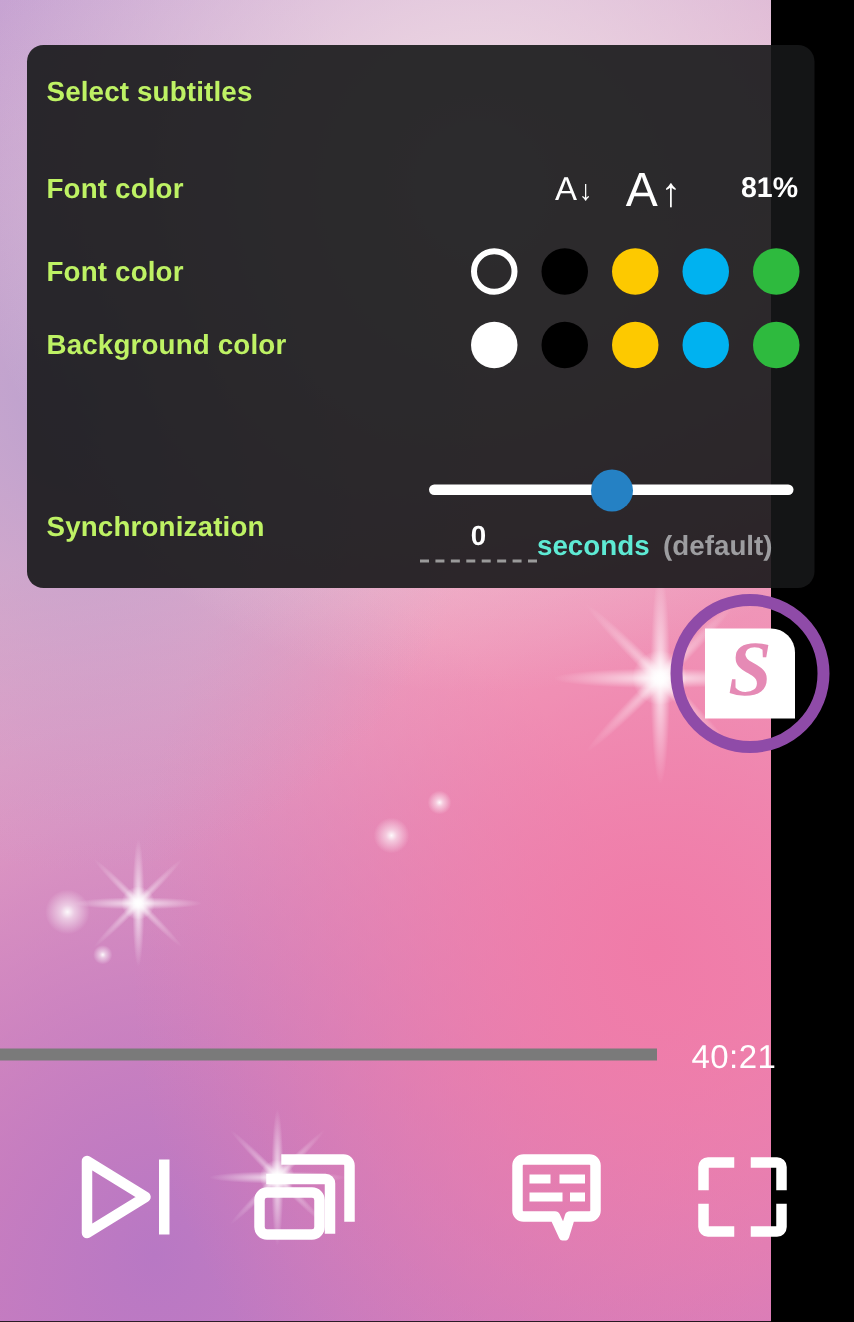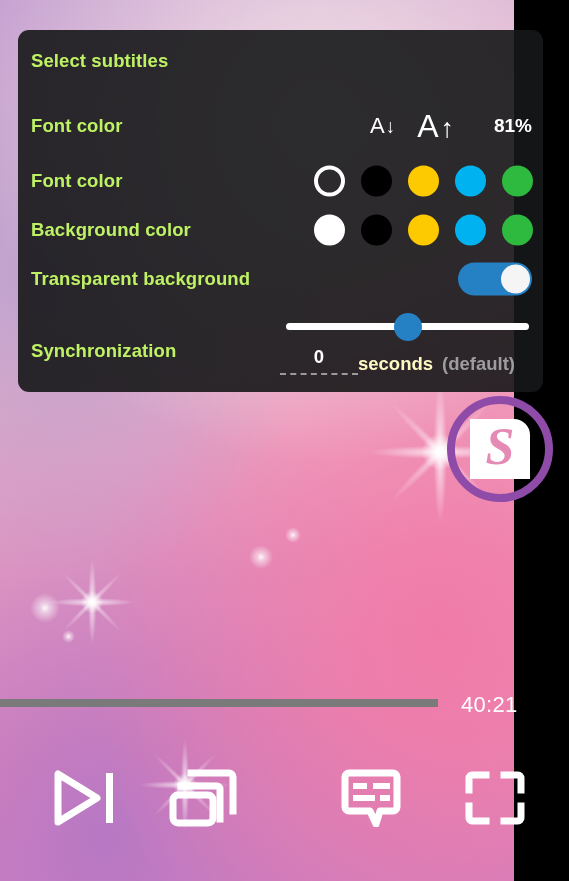--- a/index.html
+++ b/index.html
@@ -184,21 +184,21 @@
     font-size: 18.5px; font-weight: 600;
   }
   .sync-value {
     width: 78px;
     text-align: center;
     color: #fff;
     border-bottom: 2px dashed #9a9a9a;
     padding-bottom: 5px;
     cursor: text;
   }
-  .sync-unit { color: #fef9c3; }
+  .sync-unit { color: #5eead4; }
   .sync-default { margin-left: 9px; color: #9d9da0; }
 
   
   #channel-logo {
     position: absolute;
     left: 447px; top: 396px;
     width: 106px; height: 106px;
   }
   #channel-logo .ring-out {
     position: absolute; inset: 0;
@@ -336,26 +336,20 @@
       <div class="row-label">Font color</div>
       <div class="swatch-group" id="font-color-swatches">
           <div class="swatch ring"></div>
           <div class="swatch" style="background: rgb(0, 0, 0);"></div>
           <div class="swatch" style="background: rgb(253, 201, 0);"></div>
           <div class="swatch" style="background: rgb(0, 178, 240);"></div>
           <div class="swatch" style="background: rgb(46, 186, 62);"></div>
         </div>
     </div>
 
-    <div class="panel-row" id="row-transparent">
-      <div class="row-label">Transparent background</div>
-      <div class="toggle" style="background: rgb(37, 129, 196);">
-        <div class="knob"></div>
-      </div>
-    </div>
 
     <div class="panel-row" id="row-sync">
       <div class="row-label" style="top:32px;">Synchronization</div>
       <div class="sync-wrap">
         <div class="slider-track"></div>
         <div class="slider-thumb" id="sync-thumb" style="left: 50%; background: rgb(37, 129, 196);"></div>
         <div class="sync-readout">
           <div class="sync-value">0</div>
           <div class="sync-unit">seconds</div>
           <div class="sync-default">(default)</div>

